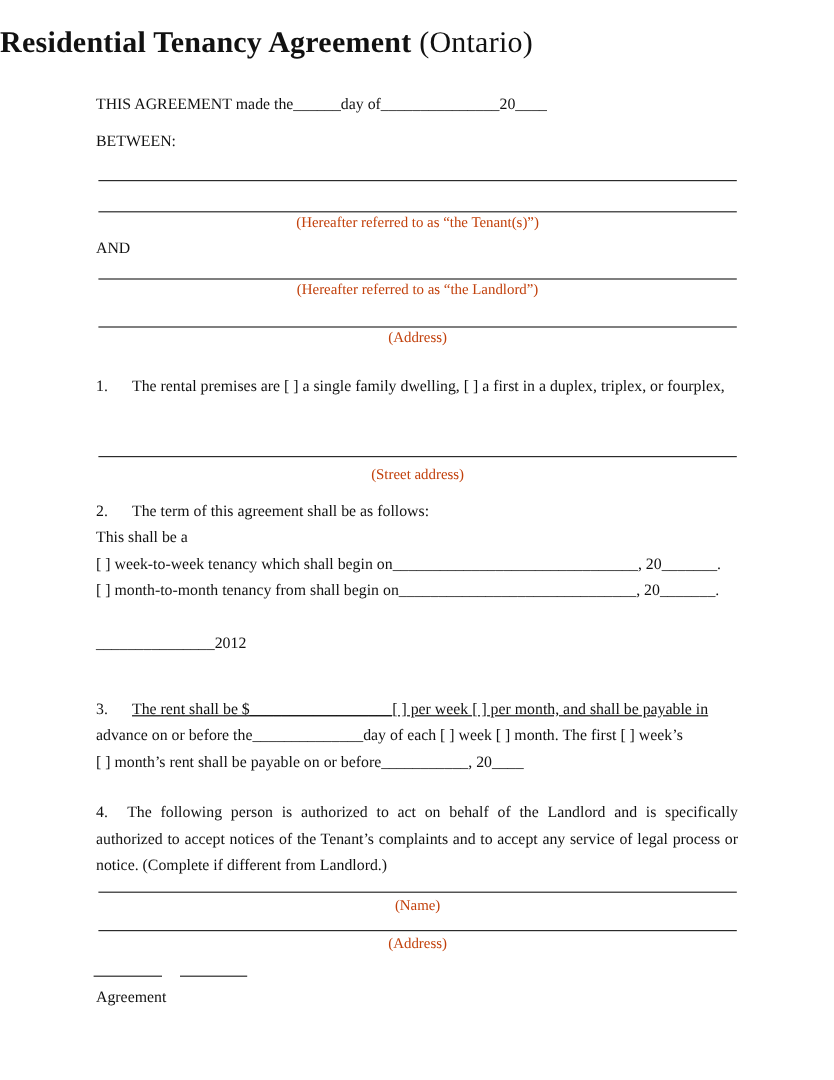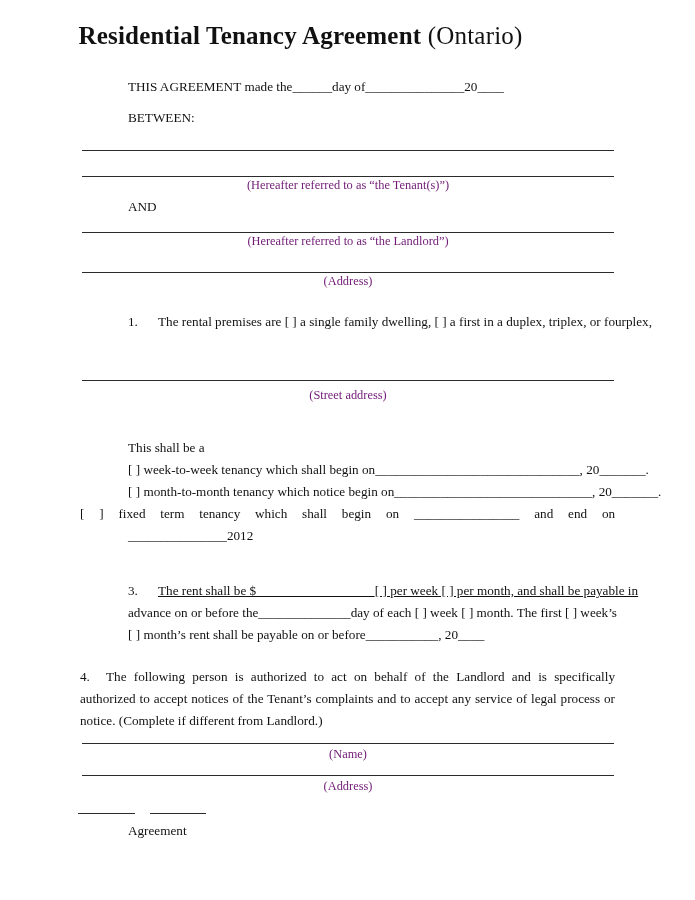--- a/index.html
+++ b/index.html
@@ -20,21 +20,20 @@
     left: 0; top: 0;
     width: 695px;
     height: 900px;
     background: #ffffff;
   }
   .doc-title {
     position: absolute;
     left: 0;
     top: 22px;
     width: 601px;
-    text-align: center;
     font-size: 25px;
     letter-spacing: 0.2px;
     white-space: nowrap;
   }
   .doc-title .bold {
     font-weight: bold;
   }
   .doc-title .plain {
     font-weight: normal;
   }
@@ -44,21 +43,21 @@
     width: 532px;
     height: 0;
     border-top: 1.6px solid #2b2b2b;
   }
   .caption {
     position: absolute;
     left: 82px;
     width: 532px;
     text-align: center;
     font-size: 12.4px;
-    color: #701a75;
+    color: #c2410c;
   }
   .caption.italic { }
   .para {
     position: absolute;
     left: 80px;
     width: 535px;
     font-size: 13.2px;
     line-height: 22px;
   }
   .para.justify {
@@ -67,21 +66,20 @@
   }
   .indent-num {
     display: inline-block;
     width: 30px;
   }
   .line-row {
     position: absolute;
     left: 80px;
     font-size: 13.2px;
     white-space: nowrap;
-    margin-left: 48px;
   }
   .fixed-row {
     position: absolute;
     left: 80px;
     width: 535px;
     font-size: 13.2px;
     text-align: justify;
     text-align-last: justify;
   }
   .init-line {
@@ -116,31 +114,33 @@
 
   <div class="rule" style="top:272px;"></div>
   <div class="caption" style="top:274px;">(Address)</div>
 
   <div class="line-row" style="top:314px;">
     <span class="indent-num">1.</span><span>The rental premises are [     ] a single family dwelling,  [  ] a first in a duplex, triplex, or fourplex,</span>
   </div>
   <div class="rule" style="top:380px;"></div>
   <div class="caption italic" style="top:388px;">(Street address)</div>
 
+  <div class="line-row" style="top:418px;">
+    <span class="indent-num">2.</span><span>The term of this agreement shall be as follows:</span>
+  </div>
   <div class="line-row" style="top:440px;">This shall be a</div>
 
   <div class="line-row" style="top:462px;text-align:center;">
     <span>[     ] week-to-week tenancy which shall begin on</span><span>_______________________________</span><span>, 20</span><span>_______</span><span>.</span>
   </div>
 
   <div class="line-row" style="top:484px;">
-    <span>[     ] month-to-month tenancy which notice begin on</span><span>______________________________</span><span>, 20</span><span>_______</span><span>.</span>
+    <span>[     ] month-to-month tenancy from shall begin on</span><span>______________________________</span><span>, 20</span><span>_______</span><span>.</span>
   </div>
 
-  <div class="fixed-row" style="top:506px;" id="fixed-row"><span>[  ]</span> <span>fixed</span> <span>term</span> <span>tenancy</span> <span>which</span> <span>shall</span> <span>begin</span> <span>on</span> <span>________________</span> <span>and</span> <span>end</span> <span>on</span></div>
 
   <div class="line-row" style="top:528px;">
     <span>_______________</span><span>2012</span>
   </div>
 
   <div class="line-row" style="top:583px;text-decoration:underline;">
     <span class="indent-num">3.</span><span>The rent shall be $__________________[     ] per week [    ] per month, and shall be payable in</span>
   </div>
   <div class="line-row" style="top:605px;">advance on or before the______________day of each [     ] week [  ] month. The first [  ] week’s</div>
   <div class="line-row" style="top:627px;">[  ] month’s rent shall be payable on or before___________, 20____</div>

